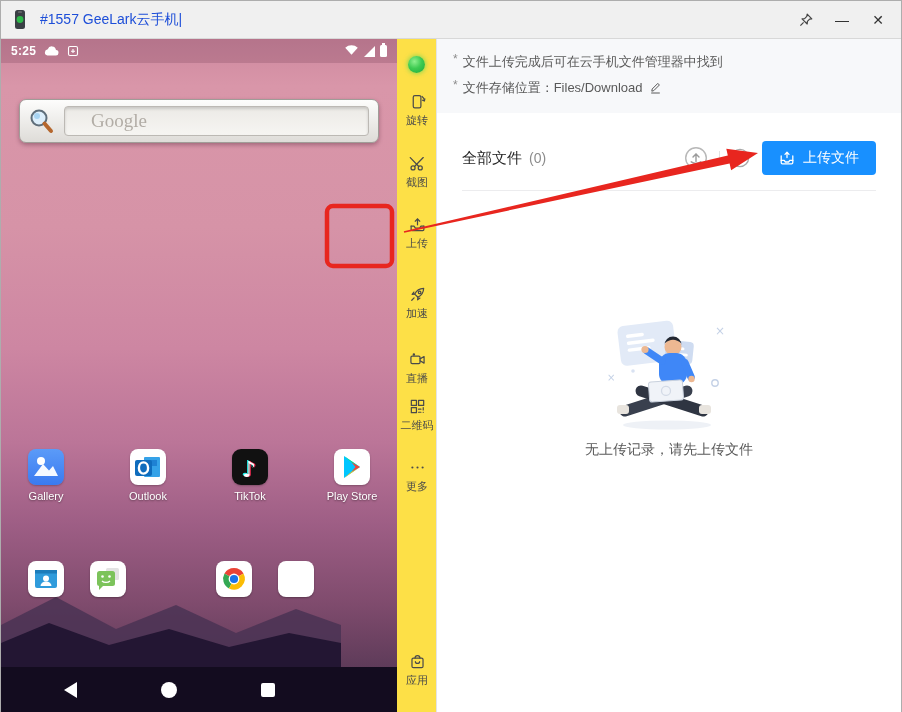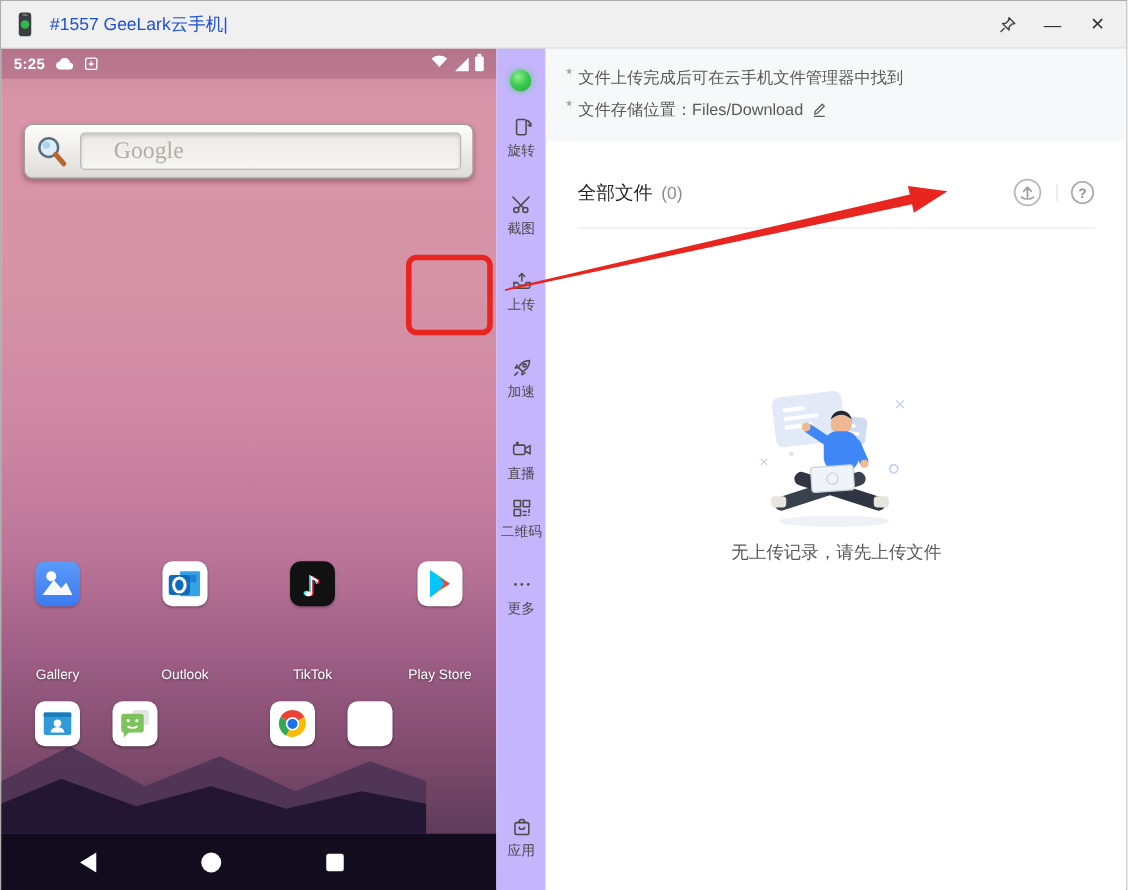--- a/index.html
+++ b/index.html
@@ -38,37 +38,37 @@
   .search-field { position:absolute; left:44px; right:9px; top:6px; bottom:6px;
     background:linear-gradient(180deg,#eceae6,#f6f5f2); border:1px solid #bcb9b4; border-radius:4px;
     box-shadow:inset 0 2px 3px rgba(0,0,0,.15); display:flex; align-items:center; padding-left:26px; }
   .search-field span { font-family:"Liberation Serif","DejaVu Serif",serif; font-size:19px; color:#b2ada6; }
 
   .apps-row { position:absolute; left:0; right:0; top:410px; display:flex;
     justify-content:space-between; padding:0 25px; z-index:4; }
   .app { width:40px; display:flex; flex-direction:column; align-items:center; gap:5px; cursor:pointer; }
   .app .tile { width:36px; height:36px; border-radius:8px; display:flex; align-items:center;
     justify-content:center; box-shadow:0 1px 2px rgba(0,0,0,.25); }
-  .app .label { font-size:11px; color:#fff; white-space:nowrap; text-shadow:0 1px 2px rgba(0,0,0,.45);margin-top:44px; }
+  .app .label { font-size:11px; color:#fff; white-space:nowrap; text-shadow:0 1px 2px rgba(0,0,0,.45); }
   .tile.white { background:#fff; } .tile.black { background:#111; border-radius:9px; }
   .tile.camera { background:#2492f2; }
 
   .dock { position:absolute; left:0; right:0; top:522px; height:40px; z-index:4; }
   .dock .tile { position:absolute; width:36px; height:36px; border-radius:8px; background:#fff;
     display:flex; align-items:center; justify-content:center; box-shadow:0 1px 2px rgba(0,0,0,.3); cursor:pointer; }
 
   .mountains { position:absolute; bottom:45px; left:0; width:340px; height:88px; z-index:2; }
   .navbar { position:absolute; bottom:0; left:0; right:0; height:45px; background:#130c1f; z-index:6; }
   .nav-back { position:absolute; left:63px; top:15px; width:0; height:0;
     border-top:8px solid transparent; border-bottom:8px solid transparent; border-right:13px solid #fff; cursor:pointer; }
   .nav-home { position:absolute; left:160px; top:15px; width:16px; height:16px; border-radius:50%; background:#fff; cursor:pointer; }
   .nav-recents { position:absolute; left:260px; top:16px; width:14px; height:14px; border-radius:2px; background:#fff; cursor:pointer; }
 
   
-  .toolbar { position:relative; width:40px; background:#c4b5fd; border-right:1px solid #e3e4e6; }
+  .toolbar { position:relative; width:40px; background:#fde047; border-right:1px solid #e3e4e6; }
   .tb-dot { position:absolute; top:17px; left:11px; width:17px; height:17px; border-radius:50%;
     background:radial-gradient(circle at 38% 32%, #8ef08e 0%, #3ecb52 45%, #1ea83a 100%);
     box-shadow:0 0 4px 1px rgba(70,210,90,.55); }
   .tb-item { position:absolute; left:0; width:40px; display:flex; flex-direction:column;
     align-items:center; gap:3px; cursor:pointer; }
   .tb-item svg { stroke:#4a4a4a; fill:none; stroke-width:1.15; stroke-linecap:round; stroke-linejoin:round; }
   .tb-item .tb-label { font-size:11px; color:#4a4a4a; white-space:nowrap; }
 
   
   .panel { position:relative; flex:1; background:#fff; }
@@ -367,20 +367,29 @@
                 <path d="M8.2,16.8 a7.5,6 0 0 0 9.6,0"></path>
               </svg>
             </span>
             <span class="hr-sep"></span>
             <span class="icon-btn">
               <svg width="20" height="20" viewBox="0 0 20 20">
                 <circle cx="10" cy="10" r="8.6" fill="none" stroke="#a8a8a8" stroke-width="1.3"></circle>
                 <text x="10" y="14" font-size="11" font-weight="bold" fill="#8c8c8c" text-anchor="middle" font-family="Liberation Sans">?</text>
               </svg>
             </span>
+            <button class="upload-btn">
+              <svg width="16" height="16" viewBox="0 0 16 16" fill="none" stroke="#fff" stroke-width="1.3" stroke-linecap="round" stroke-linejoin="round">
+                <path d="M2.2,6 V12.6 a1.2,1.2 0 0 0 1.2,1.2 H12.6 a1.2,1.2 0 0 0 1.2,-1.2 V6"></path>
+                <path d="M2.2,10.4 h3 l1.2,1.6 h3.2 l1.2,-1.6 h3"></path>
+                <path d="M8,7.6 V2.6"></path>
+                  <path d="M6,4.4 L8,2.3 L10,4.4"></path>
+              </svg>
+              <span>上传文件</span>
+            </button>
           </div>
         </div>
         <div class="divider"></div>
 
         <div class="empty">
           <svg width="132" height="114" viewBox="0 0 132 114">
             <ellipse cx="64" cy="106" rx="44" ry="4.5" fill="#eef1f6"></ellipse>
             <g transform="rotate(-7 46 24)">
               <rect x="16" y="4" width="56" height="40" rx="6" fill="#e2eaf7"></rect>
               <rect x="24" y="13" width="18" height="3.4" rx="1.7" fill="#fff"></rect>

